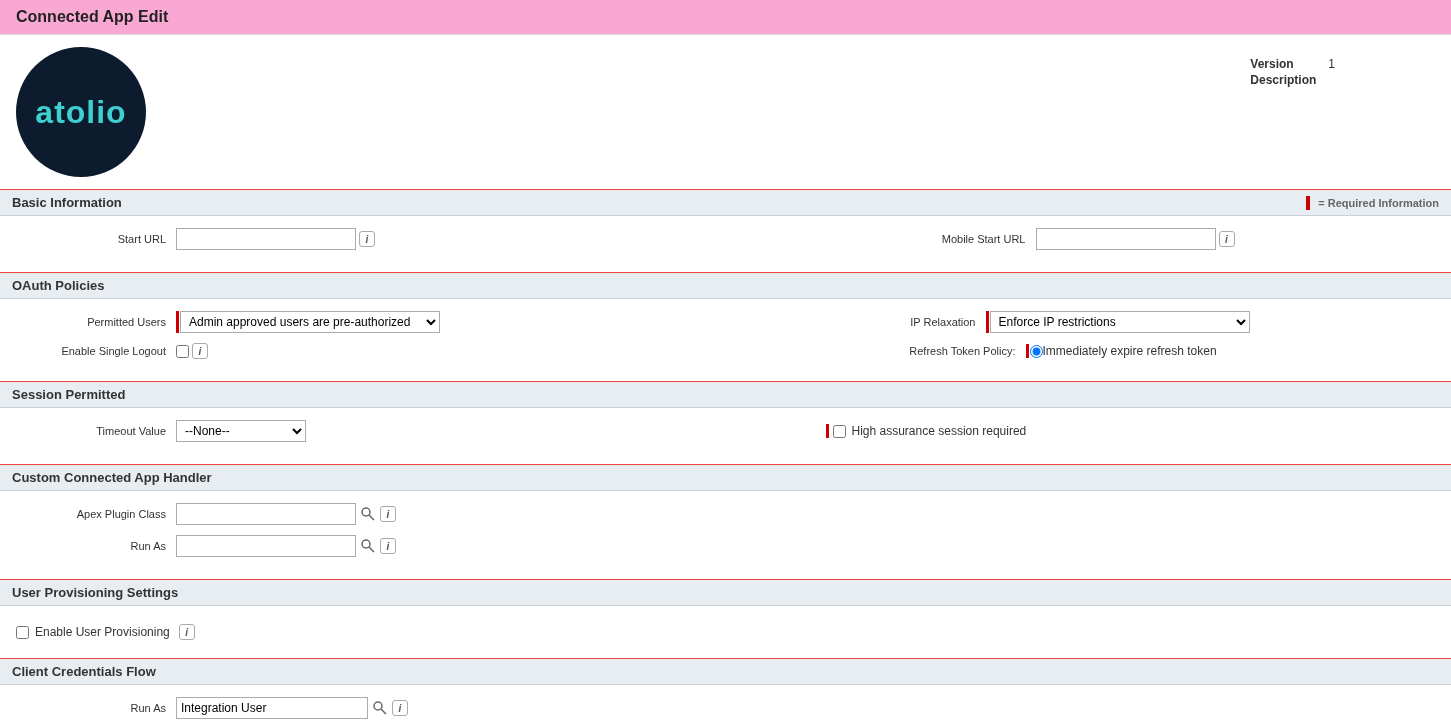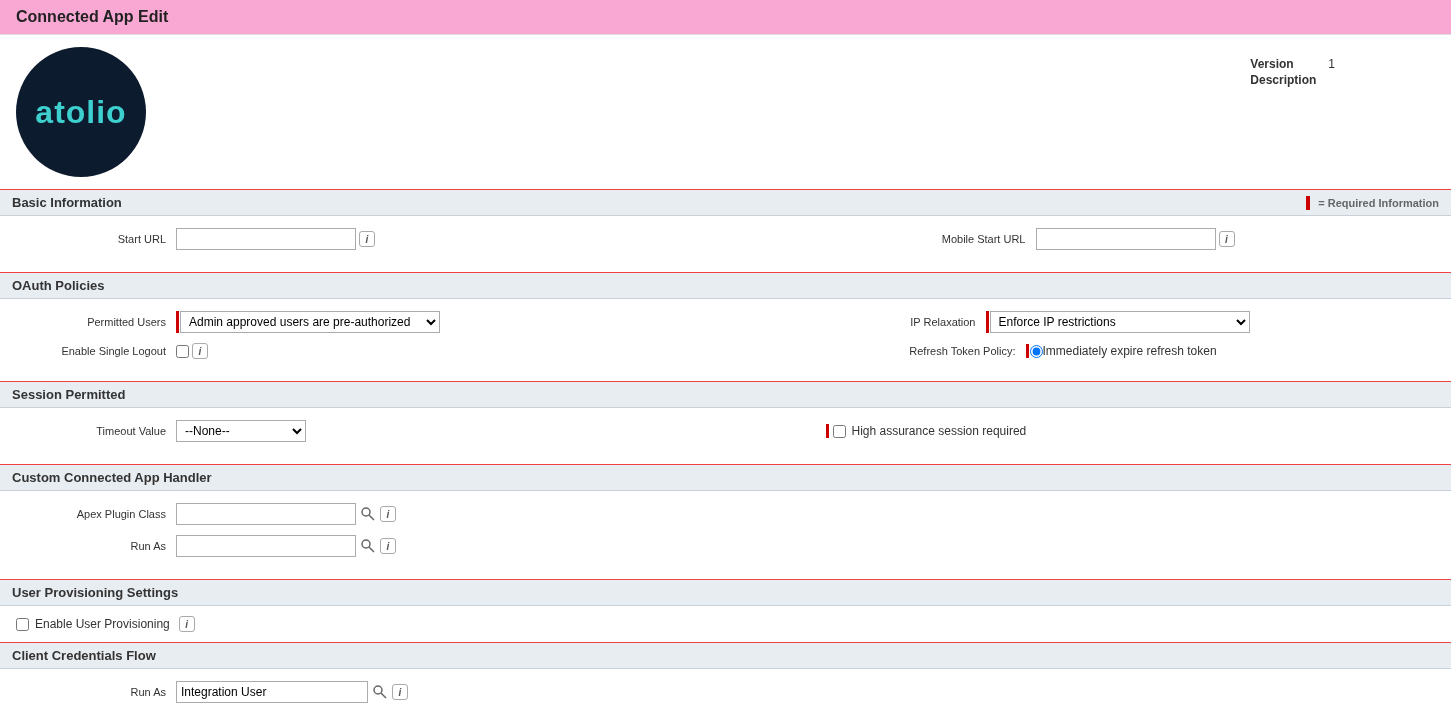--- a/index.html
+++ b/index.html
@@ -159,21 +159,21 @@
       height: 18px;
       margin-left: 3px;
       cursor: pointer;
     }
 
     .apex-input { width: 180px; }
     .run-as-input { width: 180px; }
     .run-as-client-input { width: 192px; }
 
     .user-provisioning-section {
-      padding: 10px 16px;
+      padding: 18px 16px;
       background: #fff;
     }
 
     .enable-row {
       display: flex;
       align-items: center;
       gap: 6px;
     }
 
     .logo-version-container {

